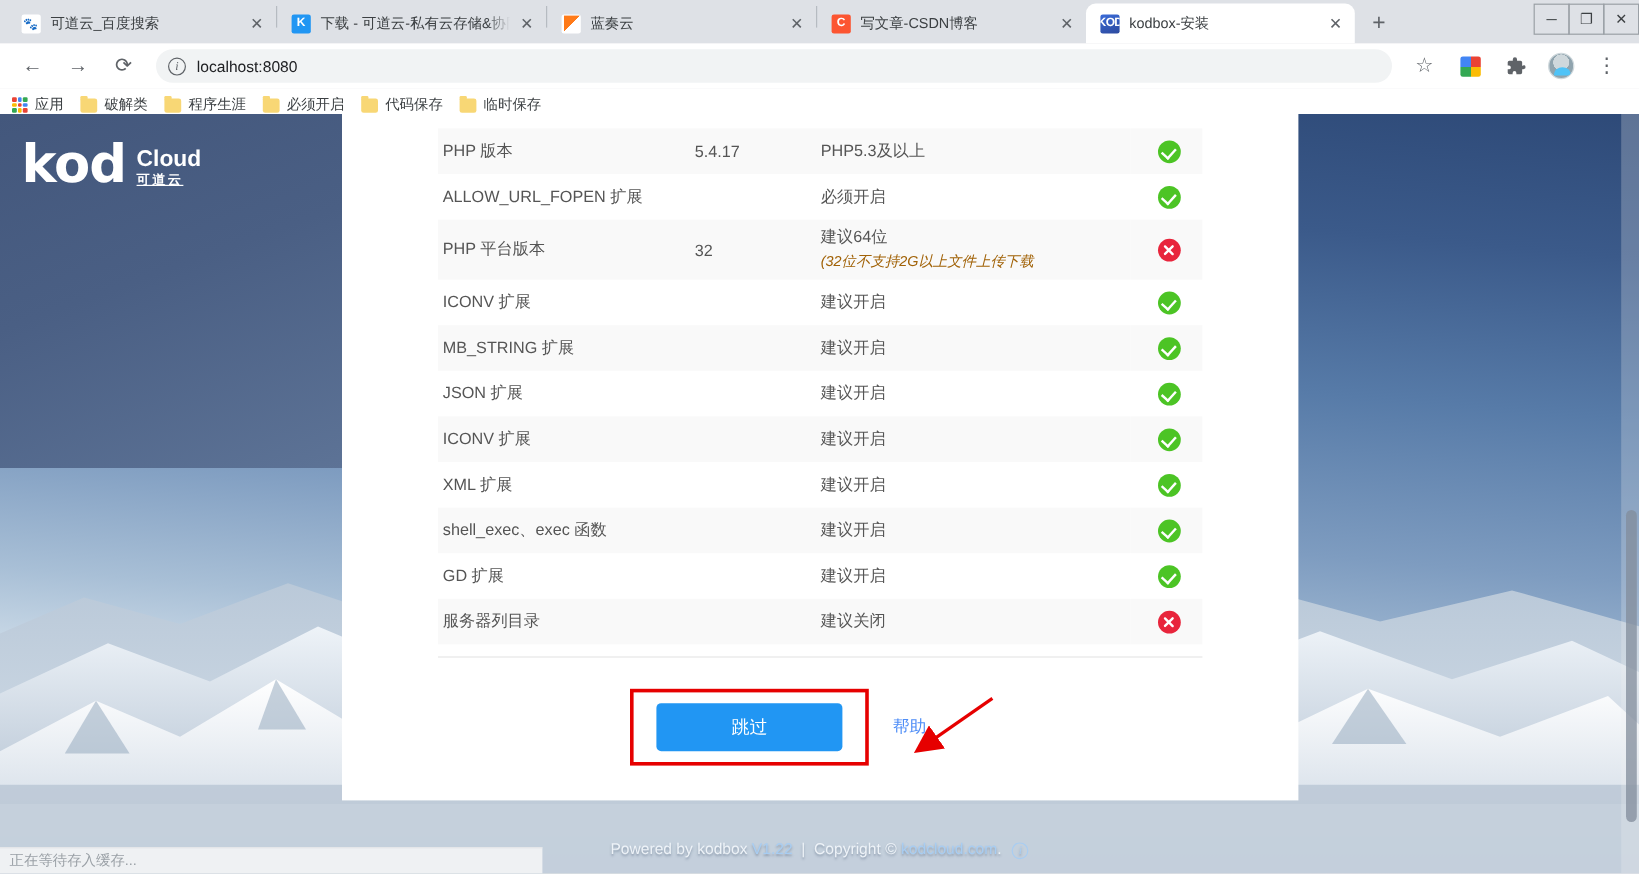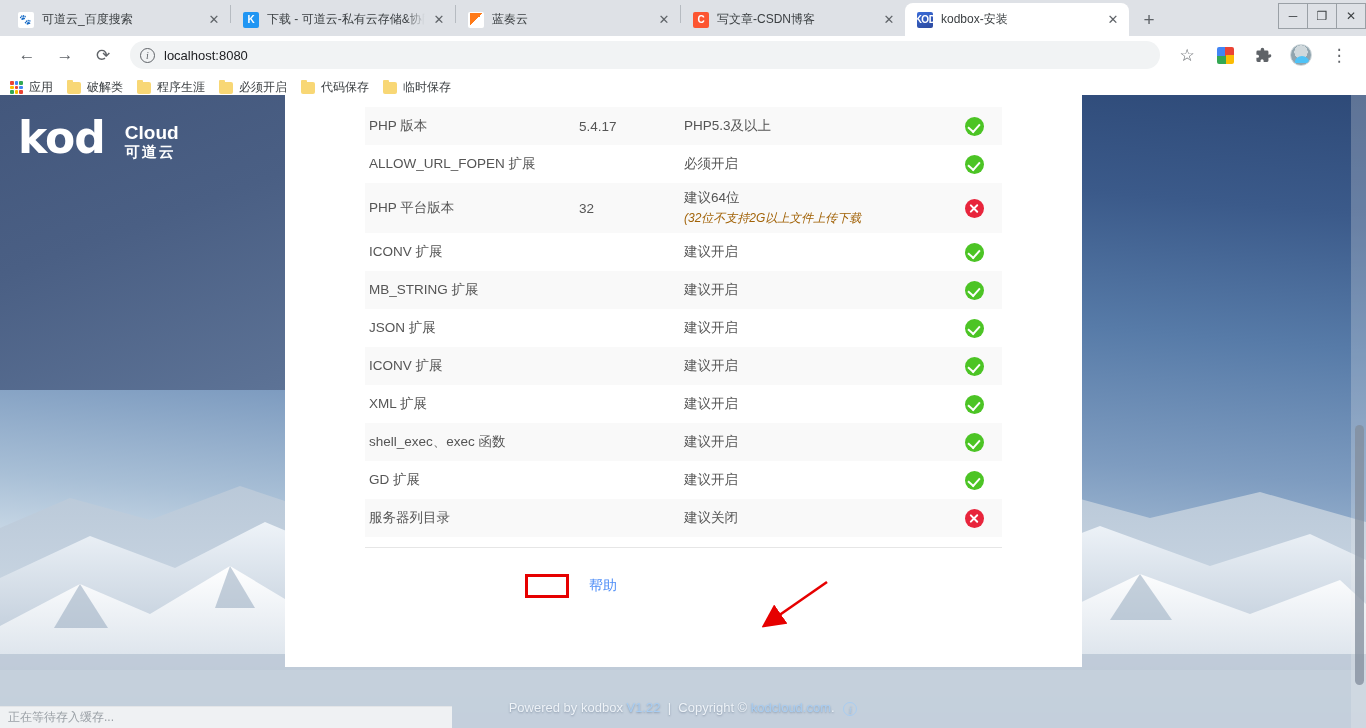--- a/index.html
+++ b/index.html
@@ -153,23 +153,23 @@
     background: linear-gradient(160deg, #43577c 0%, #4a5f84 45%, #5d7396 100%);
   }
   .logo {
     position: absolute; left: 18px; top: 22px; display: flex;
     align-items: flex-start; color: #fff;
   }
   .logo .kod {
     font-size: 44px; font-weight: 800; letter-spacing: -1px; line-height: .95;
     font-family: "DejaVu Sans", sans-serif;
   }
-  .logo .rt { margin-left: 20px; margin-top: 6px; line-height: 1.1; }
+  .logo .rt { margin-left: 9px; margin-top: 6px; line-height: 1.1; }
   .logo .rt .cloud { font-size: 19px; font-weight: 700; }
-  .logo .rt .cn { font-size: 15px; font-weight: 700; letter-spacing: 2px; }
+  .logo .rt .cn { font-size: 11px; font-weight: 700; letter-spacing: 2px; text-decoration: underline; }
 
   
   .card {
     position: absolute; left: 285px; top: 0px; width: 797px; height: 572px;
     background: #fff;
   }
   .tablewrap { padding: 12px 80px 0 80px; }
   table.req { width: 100%; border-collapse: collapse; }
   table.req tr { height: 38px; }
   table.req tr.alt { background: #f9f9f9; }
@@ -492,20 +492,21 @@
               <td class="c-status"><span class="badge no"></span></td>
             </tr>
           </tbody>
         </table>
       </div>
 
       <div class="card-divider"></div>
 
       <div class="actions">
         <div class="skip-wrap">
+          <button class="skip-btn">跳过</button>
           <div class="redbox"></div>
         </div>
         <a class="help-link" href="#">帮助</a>
       </div>
     </div>
 
     <svg class="arrow-svg" viewBox="0 0 1366 633">
       <defs>
         <marker id="ah" markerWidth="9" markerHeight="9" refX="6" refY="4.5" orient="auto">
           <path d="M0,0 L9,4.5 L0,9 z" fill="#e60000"></path>

